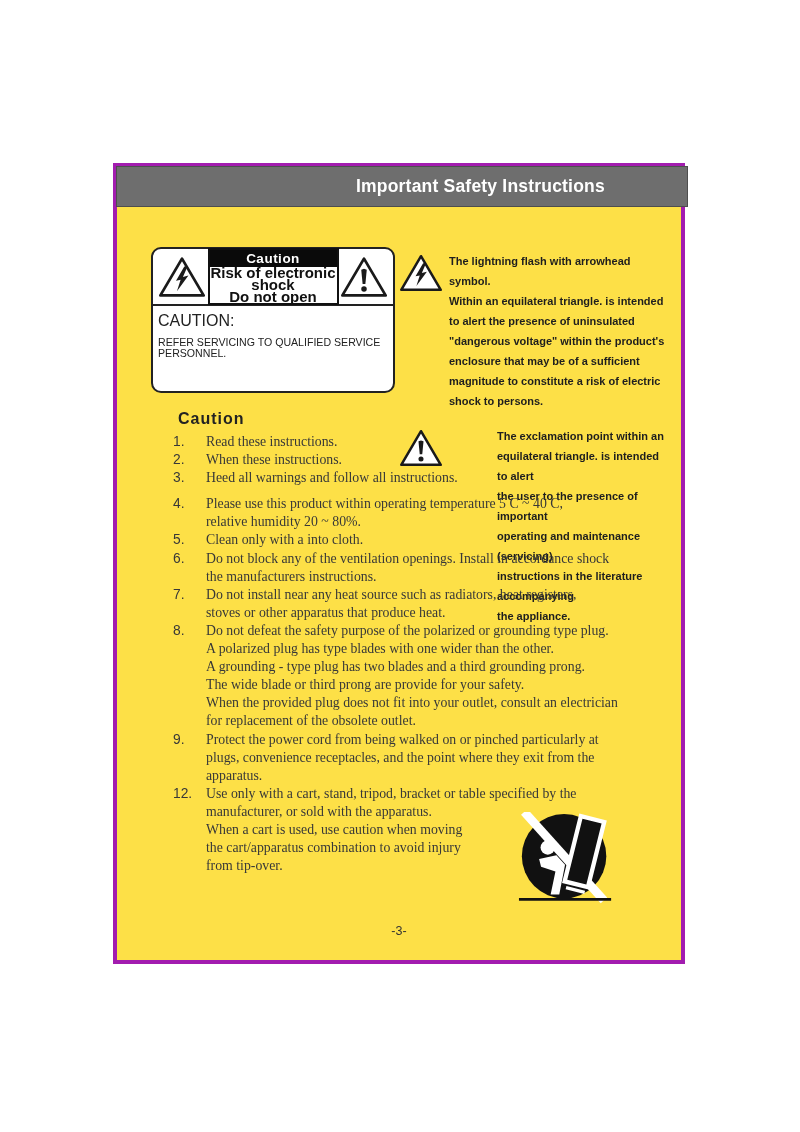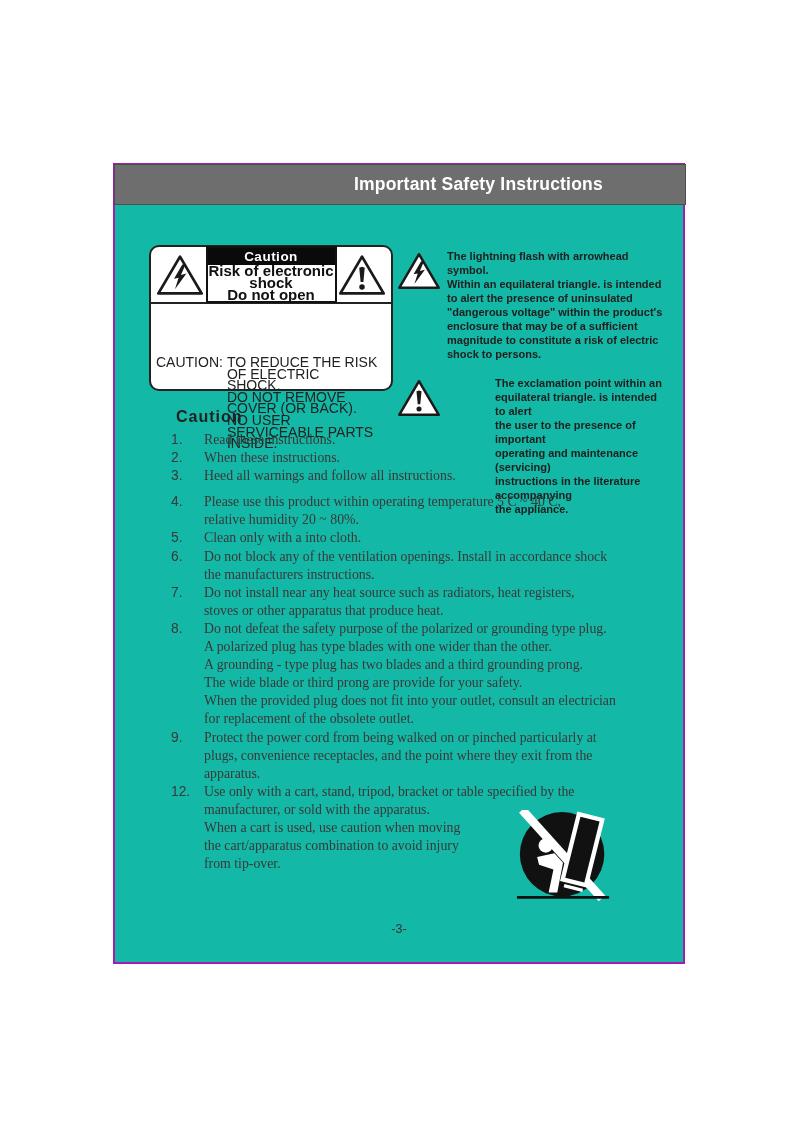--- a/index.html
+++ b/index.html
@@ -5,21 +5,21 @@
   * { margin: 0; padding: 0; box-sizing: border-box; }
   html, body { background: #ffffff; }
   body {
     width: 800px; height: 1132px; position: relative;
     font-family: "Liberation Sans", sans-serif;
     color: #2e2e2e;
   }
   .page {
     position: absolute; left: 113px; top: 163px;
     width: 572px; height: 801px;
-    border: 2px solid #a21caf; background: #14b8a6; padding-left: 36px;
+    border: 4px solid #a21caf; background: #fde047; padding-left: 36px;
   }
   
   .header-bar {
     position: absolute; left: -1px; top: -1px; width: 572px; height: 41px;
     background: #6e6e6e; border: 1px solid #4e4e4e;
     display: flex; align-items: center;
   }
   .header-title {
     color: #ffffff; font-weight: bold; font-size: 17.5px;
     padding-left: 239px; letter-spacing: 0.2px; white-space: nowrap;
@@ -38,34 +38,34 @@
   .wb-label-box {
     width: 131px; border: 2px solid #111; text-align: center; background: #fff;
   }
   .wb-label-title {
     background: #0a0a0a; color: #ffffff; font-weight: bold; font-size: 13.5px;
     line-height: 17px; letter-spacing: 0.5px;
   }
   .wb-label-line { font-weight: bold; font-size: 15px; line-height: 12.2px; color: #111; }
   .wb-caution {
     display: flex; padding: 9px 5px 0 5px;
-    font-size: 14px; line-height: 11.6px; color: #222; margin-top: 44px;
+    font-size: 16px; line-height: 11.6px; color: #222;
   }
   .wb-caution-prefix { white-space: nowrap; margin-right: 4px; }
   .pre { white-space: pre-line; }
   .wb-refer {
     padding: 10px 5px 0 5px; font-size: 10.6px; line-height: 11.6px; color: #222;
   }
   
   .symbol-notes { position: absolute; left: 283px; top: 84px; width: 268px; }
   .symbol-note { display: flex; align-items: flex-start; }
   .symbol-note + .symbol-note { margin-top: 15px; gap: 48px; }
   .symbol-note .icon-col { width: 44px; flex: 0 0 44px; padding-top: 3px; }
   .note-text {
-    font-weight: bold; font-size: 11px; line-height: 14px; color: #1e1e1e;
+    font-weight: bold; font-size: 11px; line-height: 20px; color: #1e1e1e;
     margin-left: 5px;
   }
   
   .instructions { position: absolute; left: 56px; top: 243px; width: 500px; }
   .instr-heading {
     font-weight: bold; font-size: 16px; letter-spacing: 1px;
     color: #222; margin-left: 5px; margin-bottom: 5px;
   }
   .instr-item { display: flex; font-size: 13.8px; line-height: 18.1px; color: #383838; }
   .instr-num { width: 33px; flex: 0 0 33px; }
@@ -104,25 +104,23 @@
       <span class="icon">
         <svg class="tri-svg" width="46" height="42" viewBox="0 0 100 90">
           <path d="M50 5 L97 85 L3 85 Z" fill="#fff" stroke="#1a1a1a" stroke-width="6" stroke-linejoin="round"></path>
           <path d="M50 27 L56 29 L53 60 L47 60 L44 29 Z" fill="#1a1a1a"></path>
           <circle cx="50" cy="71" r="6" fill="#1a1a1a"></circle>
         </svg>
       </span>
     </div>
     <div class="wb-caution">
       <span class="wb-caution-prefix">CAUTION:</span>
-      <span class="pre">TO REDUCE THE RISK OF ELECTRIC
-SHOCK.
-DO NOT REMOVE COVER (OR BACK).
-NO USER SERVICEABLE PARTS INSIDE.</span>
-    </div>
+    </div>
+    <div class="wb-refer pre">REFER SERVICING TO QUALIFIED SERVICE
+PERSONNEL.</div>
   </div>
 
   <div class="symbol-notes">
     <div class="symbol-note">
       <span class="icon-col icon">
         <svg class="tri-svg" width="42" height="38" viewBox="0 0 100 90">
           <path d="M50 5 L97 85 L3 85 Z" fill="#fff" stroke="#1a1a1a" stroke-width="6" stroke-linejoin="round"></path>
           <path d="M55 22 L37 53 L47 51 L39 76 L64 42 L52 45 L62 22 Z" fill="#1a1a1a"></path>
         </svg>
       </span>

